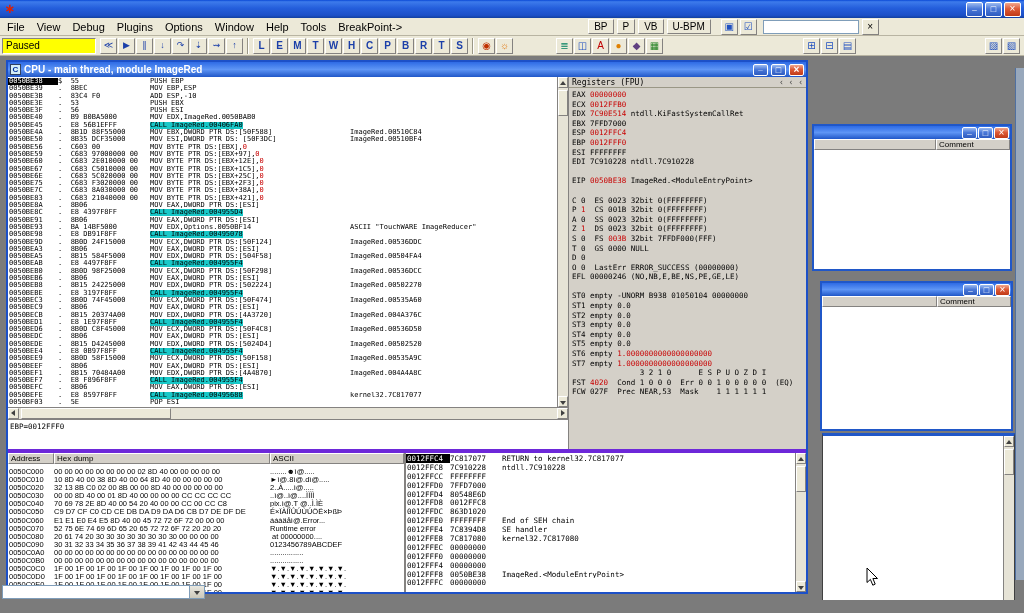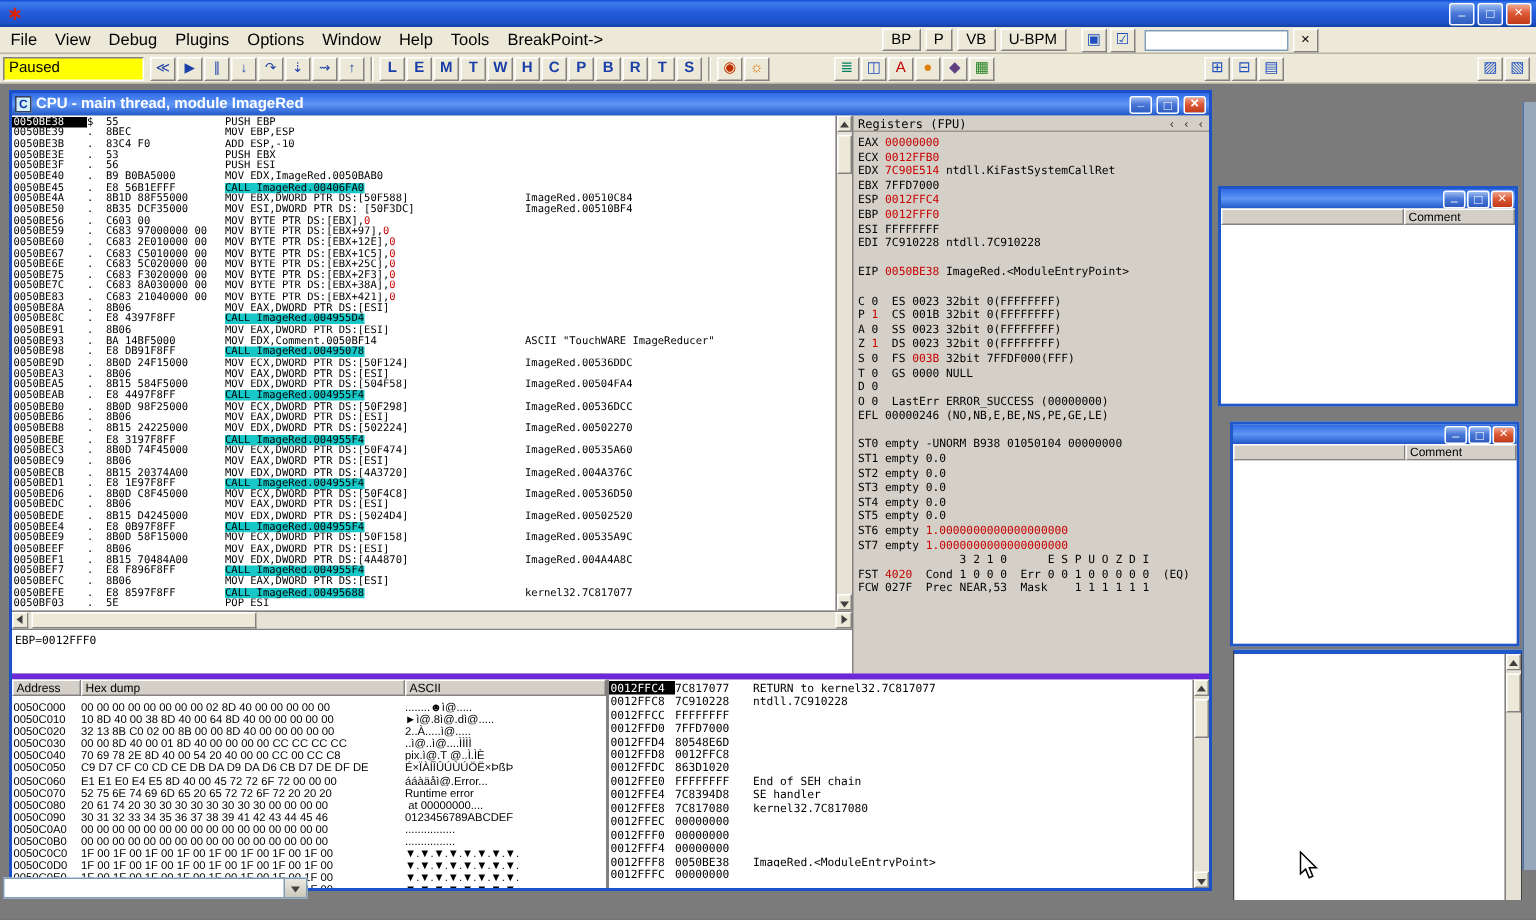--- a/index.html
+++ b/index.html
@@ -273,21 +273,21 @@
                   <div class="dis-row"><span class="c-addr">0050BE59</span><span class="c-bytes">.  C683 97000000 00</span><span class="c-insn"><span>MOV BYTE PTR DS:[EBX+97],</span><span class="imm">0</span></span><span class="c-comment"></span></div>
                   <div class="dis-row"><span class="c-addr">0050BE60</span><span class="c-bytes">.  C683 2E010000 00</span><span class="c-insn"><span>MOV BYTE PTR DS:[EBX+12E],</span><span class="imm">0</span></span><span class="c-comment"></span></div>
                   <div class="dis-row"><span class="c-addr">0050BE67</span><span class="c-bytes">.  C683 C5010000 00</span><span class="c-insn"><span>MOV BYTE PTR DS:[EBX+1C5],</span><span class="imm">0</span></span><span class="c-comment"></span></div>
                   <div class="dis-row"><span class="c-addr">0050BE6E</span><span class="c-bytes">.  C683 5C020000 00</span><span class="c-insn"><span>MOV BYTE PTR DS:[EBX+25C],</span><span class="imm">0</span></span><span class="c-comment"></span></div>
                   <div class="dis-row"><span class="c-addr">0050BE75</span><span class="c-bytes">.  C683 F3020000 00</span><span class="c-insn"><span>MOV BYTE PTR DS:[EBX+2F3],</span><span class="imm">0</span></span><span class="c-comment"></span></div>
                   <div class="dis-row"><span class="c-addr">0050BE7C</span><span class="c-bytes">.  C683 8A030000 00</span><span class="c-insn"><span>MOV BYTE PTR DS:[EBX+38A],</span><span class="imm">0</span></span><span class="c-comment"></span></div>
                   <div class="dis-row"><span class="c-addr">0050BE83</span><span class="c-bytes">.  C683 21040000 00</span><span class="c-insn"><span>MOV BYTE PTR DS:[EBX+421],</span><span class="imm">0</span></span><span class="c-comment"></span></div>
                   <div class="dis-row"><span class="c-addr">0050BE8A</span><span class="c-bytes">.  8B06</span><span class="c-insn"><span>MOV EAX,DWORD PTR DS:[ESI]</span></span><span class="c-comment"></span></div>
                   <div class="dis-row"><span class="c-addr">0050BE8C</span><span class="c-bytes">.  E8 4397F8FF</span><span class="c-insn"><span class="hl">CALL ImageRed.004955D4</span></span><span class="c-comment"></span></div>
                   <div class="dis-row"><span class="c-addr">0050BE91</span><span class="c-bytes">.  8B06</span><span class="c-insn"><span>MOV EAX,DWORD PTR DS:[ESI]</span></span><span class="c-comment"></span></div>
-                  <div class="dis-row"><span class="c-addr">0050BE93</span><span class="c-bytes">.  BA 14BF5000</span><span class="c-insn"><span>MOV EDX,Comment.0050BF14</span></span><span class="c-comment">ASCII "TouchWARE ImageReducer"</span></div>
+                  <div class="dis-row"><span class="c-addr">0050BE93</span><span class="c-bytes">.  BA 14BF5000</span><span class="c-insn"><span>MOV EDX,Options.0050BF14</span></span><span class="c-comment">ASCII "TouchWARE ImageReducer"</span></div>
                   <div class="dis-row"><span class="c-addr">0050BE98</span><span class="c-bytes">.  E8 DB91F8FF</span><span class="c-insn"><span class="hl">CALL ImageRed.00495078</span></span><span class="c-comment"></span></div>
                   <div class="dis-row"><span class="c-addr">0050BE9D</span><span class="c-bytes">.  8B0D 24F15000</span><span class="c-insn"><span>MOV ECX,DWORD PTR DS:[50F124]</span></span><span class="c-comment">ImageRed.00536DDC</span></div>
                   <div class="dis-row"><span class="c-addr">0050BEA3</span><span class="c-bytes">.  8B06</span><span class="c-insn"><span>MOV EAX,DWORD PTR DS:[ESI]</span></span><span class="c-comment"></span></div>
                   <div class="dis-row"><span class="c-addr">0050BEA5</span><span class="c-bytes">.  8B15 584F5000</span><span class="c-insn"><span>MOV EDX,DWORD PTR DS:[504F58]</span></span><span class="c-comment">ImageRed.00504FA4</span></div>
                   <div class="dis-row"><span class="c-addr">0050BEAB</span><span class="c-bytes">.  E8 4497F8FF</span><span class="c-insn"><span class="hl">CALL ImageRed.004955F4</span></span><span class="c-comment"></span></div>
                   <div class="dis-row"><span class="c-addr">0050BEB0</span><span class="c-bytes">.  8B0D 98F25000</span><span class="c-insn"><span>MOV ECX,DWORD PTR DS:[50F298]</span></span><span class="c-comment">ImageRed.00536DCC</span></div>
                   <div class="dis-row"><span class="c-addr">0050BEB6</span><span class="c-bytes">.  8B06</span><span class="c-insn"><span>MOV EAX,DWORD PTR DS:[ESI]</span></span><span class="c-comment"></span></div>
                   <div class="dis-row"><span class="c-addr">0050BEB8</span><span class="c-bytes">.  8B15 24225000</span><span class="c-insn"><span>MOV EDX,DWORD PTR DS:[502224]</span></span><span class="c-comment">ImageRed.00502270</span></div>
                   <div class="dis-row"><span class="c-addr">0050BEBE</span><span class="c-bytes">.  E8 3197F8FF</span><span class="c-insn"><span class="hl">CALL ImageRed.004955F4</span></span><span class="c-comment"></span></div>
                   <div class="dis-row"><span class="c-addr">0050BEC3</span><span class="c-bytes">.  8B0D 74F45000</span><span class="c-insn"><span>MOV ECX,DWORD PTR DS:[50F474]</span></span><span class="c-comment">ImageRed.00535A60</span></div>

